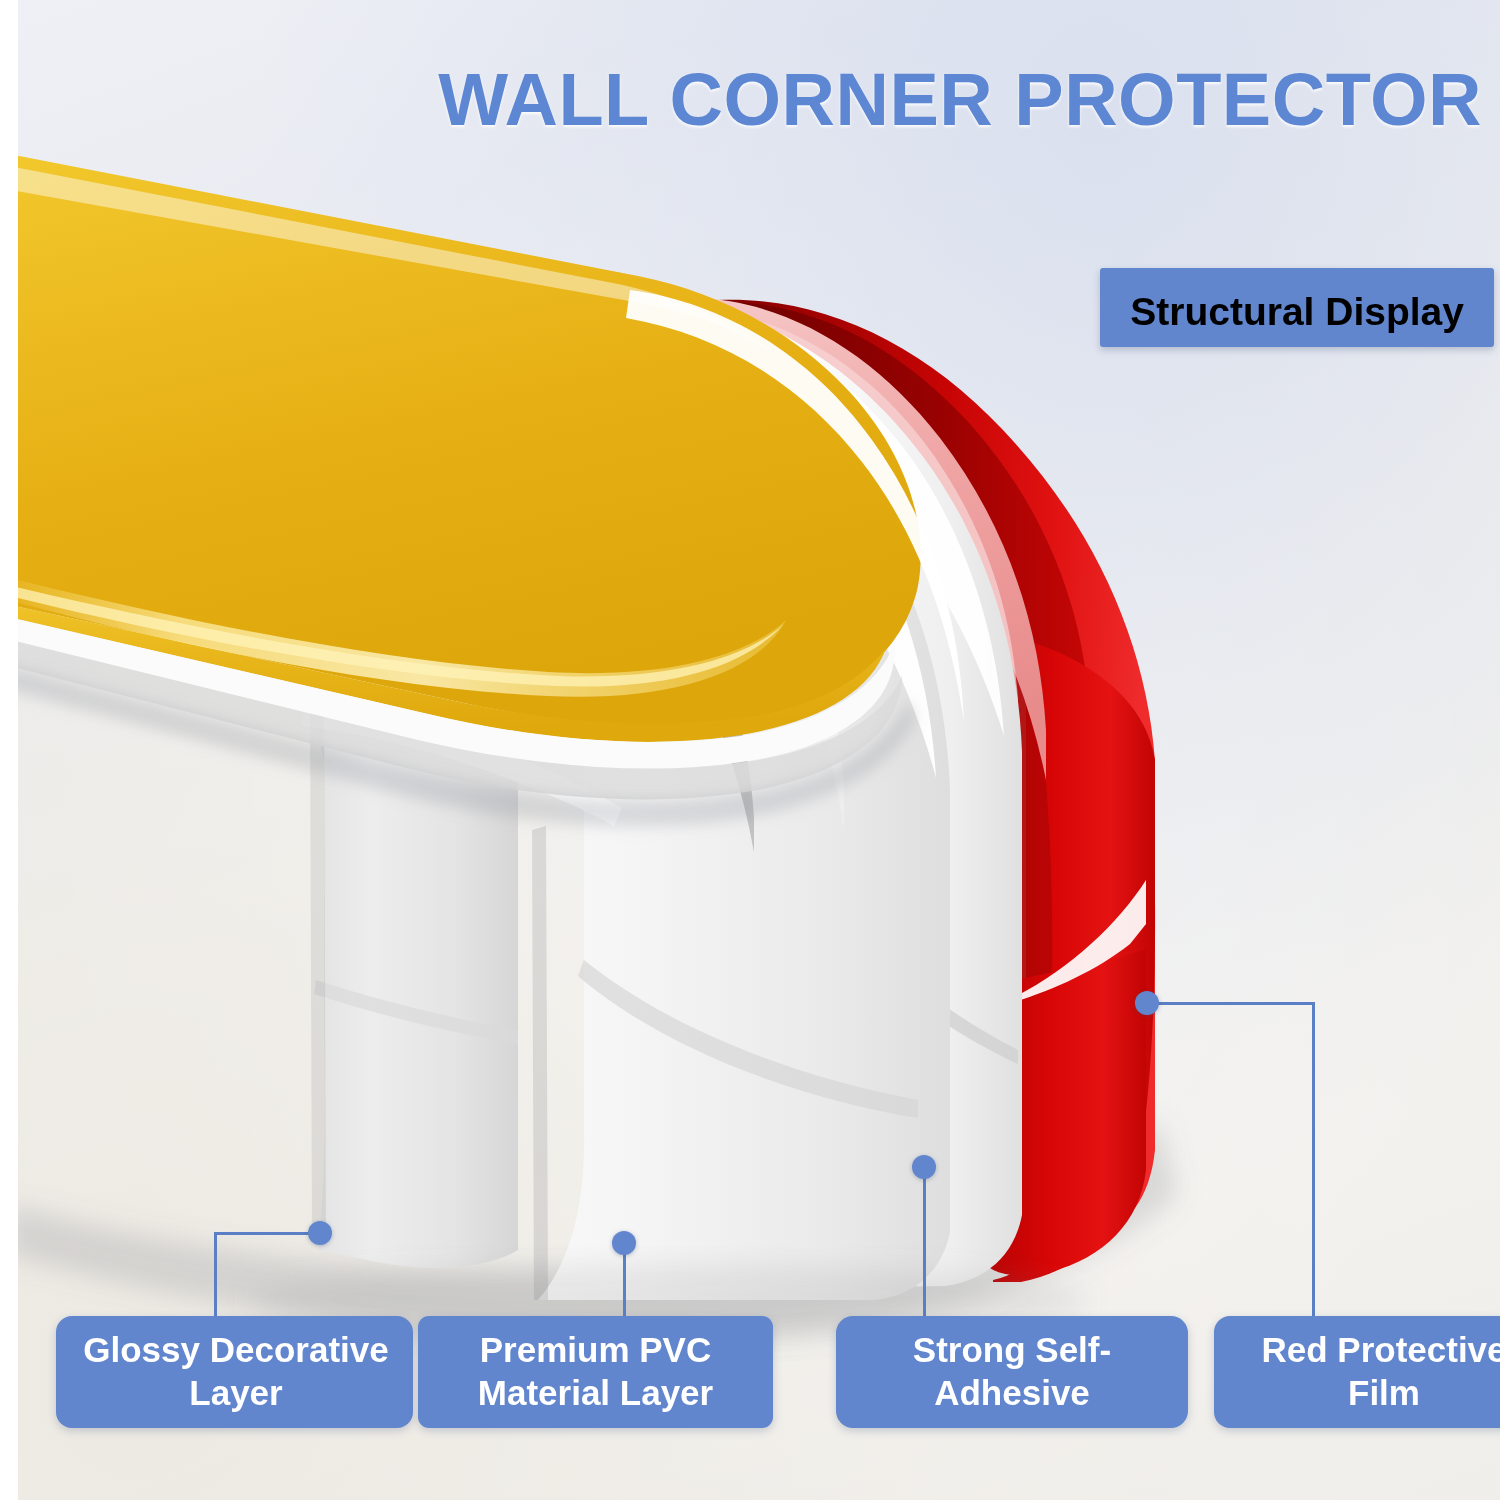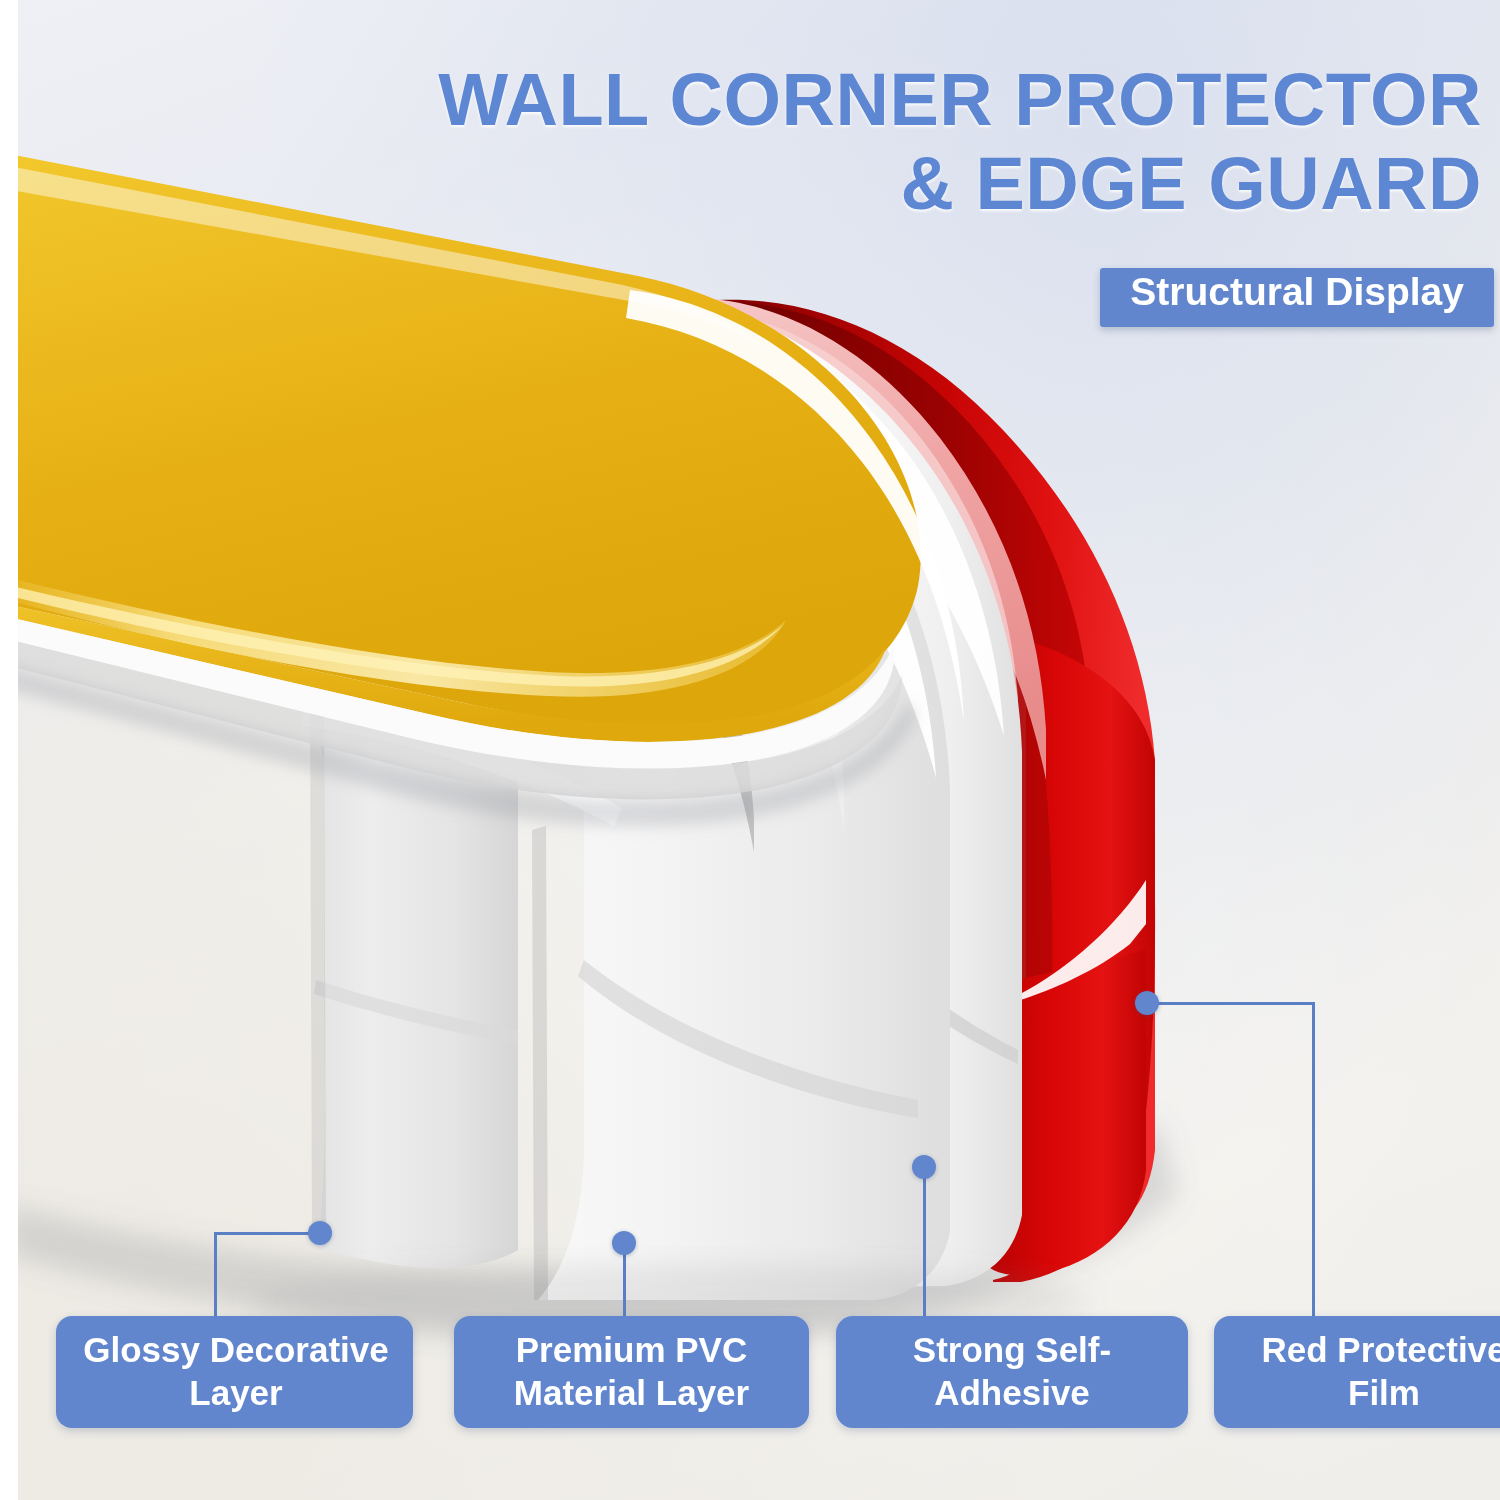--- a/index.html
+++ b/index.html
@@ -46,24 +46,24 @@
     white-space: nowrap;
     text-shadow: 0 2px 3px rgba(255,255,255,0.9);
   }
 
   
   #badge {
     position: absolute;
     right: 24px;
     top: 268px;
     background: #6186ce;
-    color: #ffffff;
+    color: #000000;
     font-size: 39px;
     font-weight: bold;
-    padding: 2px 30px 13px 30px;
+    padding: 22px 30px 13px 30px;
     border-radius: 3px;
     box-shadow: 0 3px 7px rgba(70,90,130,0.30);
     z-index: 30;
     white-space: nowrap;
   }
 
   
   #art {
     position: absolute;
     inset: 0;
@@ -368,21 +368,20 @@
                C 904,642 870,556 814,486 C 752,408 670,360 578,344 Z" fill="#ffffff" opacity="0.0"></path>
     </g>
 
     <g>
       <ellipse cx="650" cy="1300" rx="420" ry="36" fill="rgba(140,143,150,0.16)" filter="url(#softShadow)"></ellipse>
     </g>
   </svg>
 
   <div id="title-block">
     <span class="title-line">WALL CORNER PROTECTOR</span>
-    <span class="title-line">&amp; EDGE GUARD</span>
   </div>
 
   <div id="badge">Structural Display</div>
 
   <div id="callouts">
 
     <div class="cal-line h" style="left:196px; top:1232px; width:112px;"></div>
     <div class="cal-line v" style="left:196px; top:1232px; height:86px;"></div>
     <div class="cal-dot" style="left:290px; top:1221px;"></div>
 
@@ -397,21 +396,21 @@
     <div class="cal-dot" style="left:1117px; top:991px;"></div>
   </div>
 
   <div class="label-box" style="left:38px; top:1316px; width:357px; height:112px;padding-left:15px;">
     <div>
       <span>Glossy Decorative</span>
       <span>Layer</span>
     </div>
   </div>
 
-  <div class="label-box" style="left:436px; top:1316px; width:355px; height:112px;">
+  <div class="label-box" style="left:400px; top:1316px; width:355px; height:112px;border-radius:11px;">
     <div>
       <span>Premium PVC</span>
       <span>Material Layer</span>
     </div>
   </div>
 
   <div class="label-box" style="left:818px; top:1316px; width:352px; height:112px;border-radius:17px;">
     <div>
       <span>Strong Self-Adhesive</span>
     </div>

